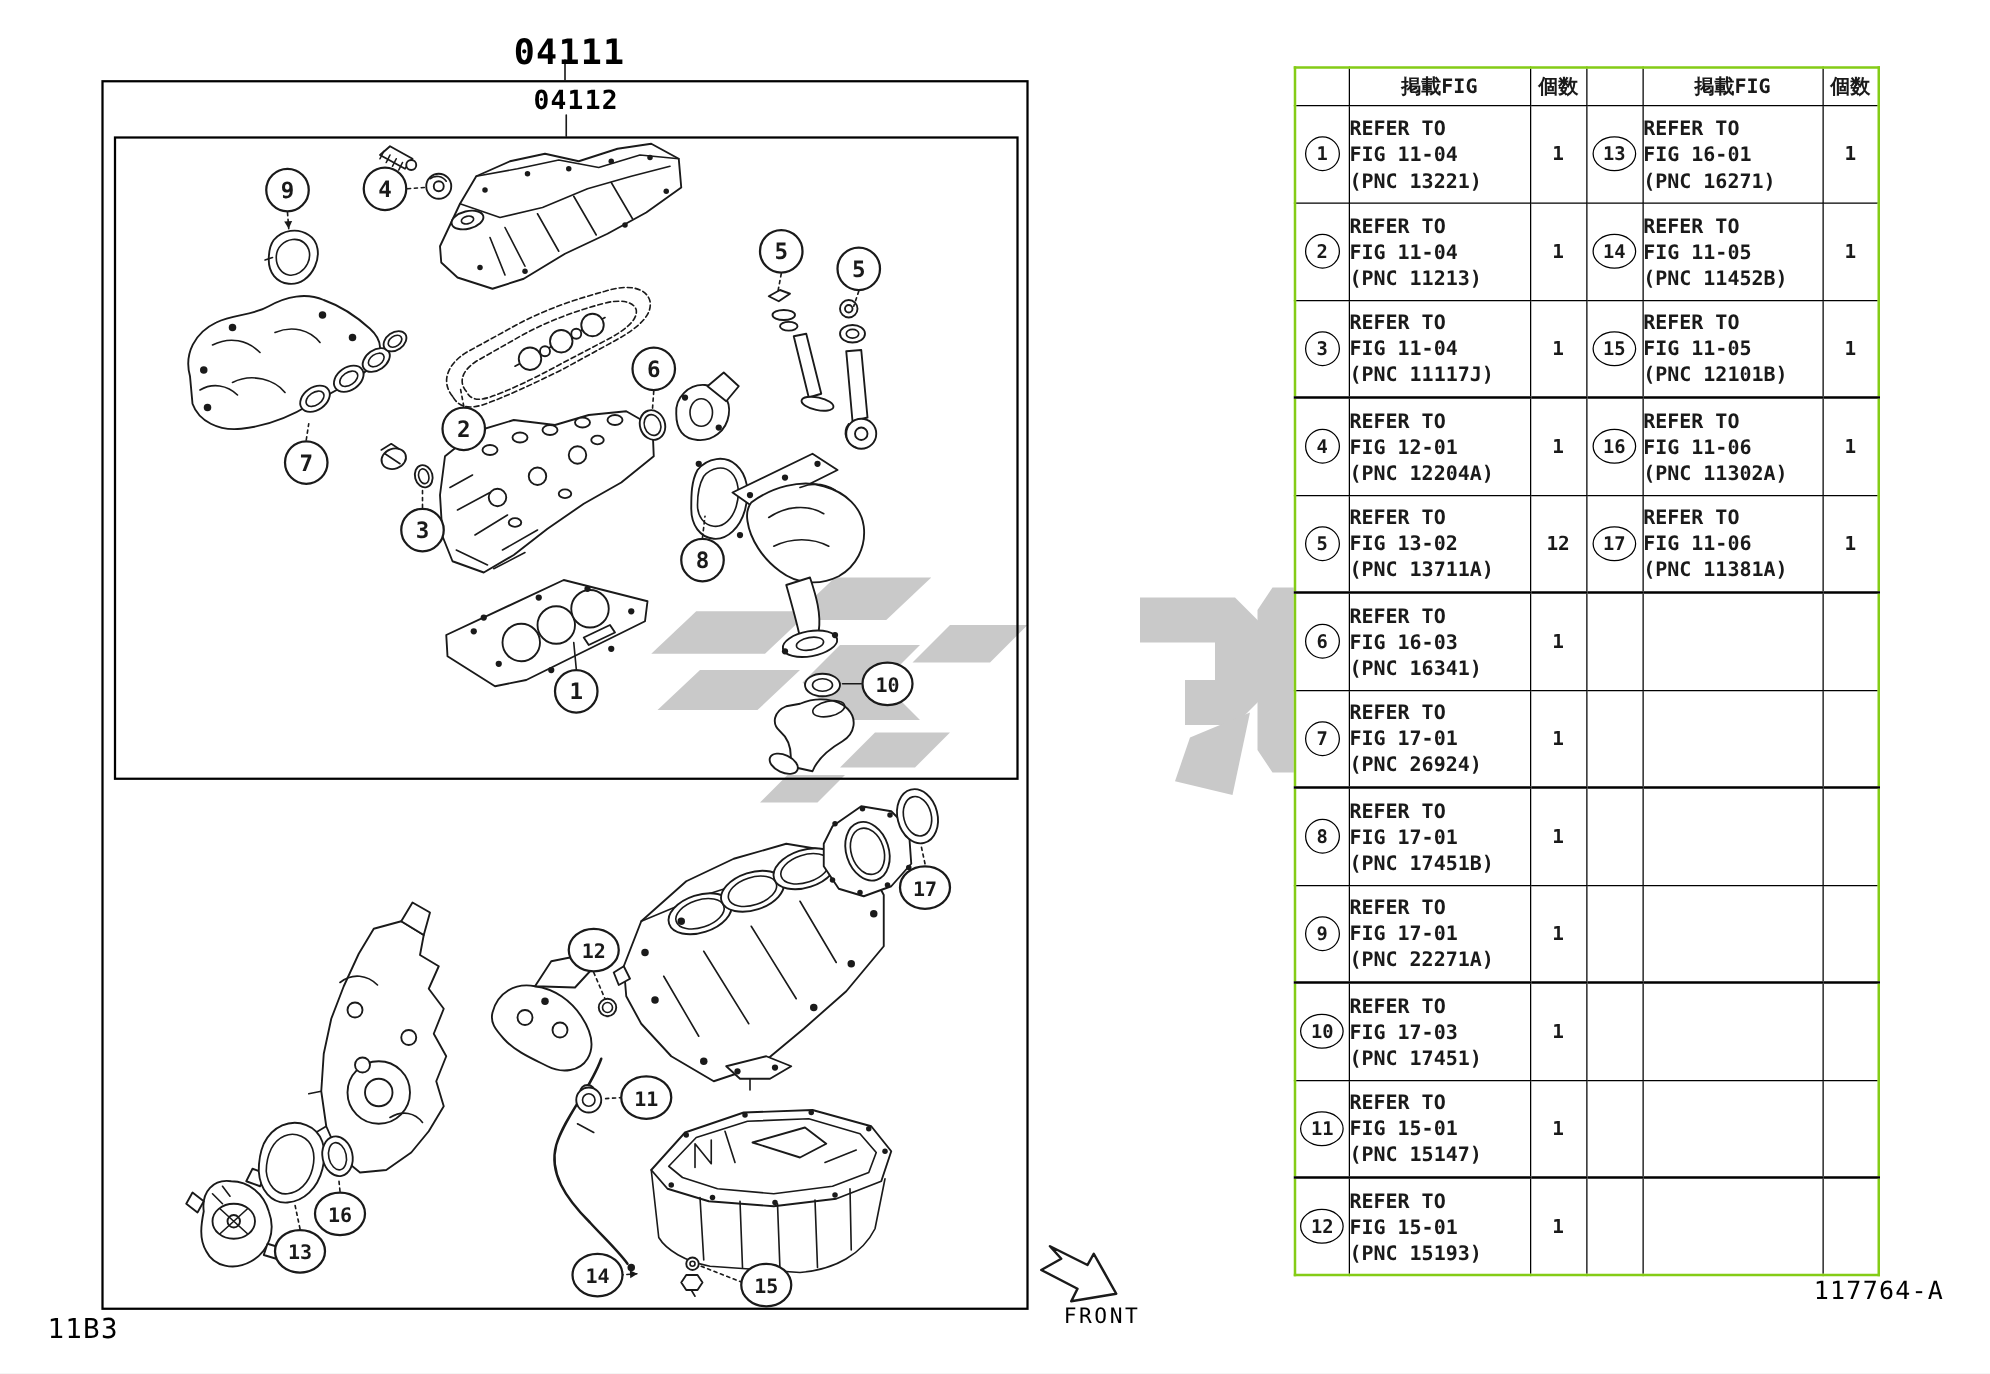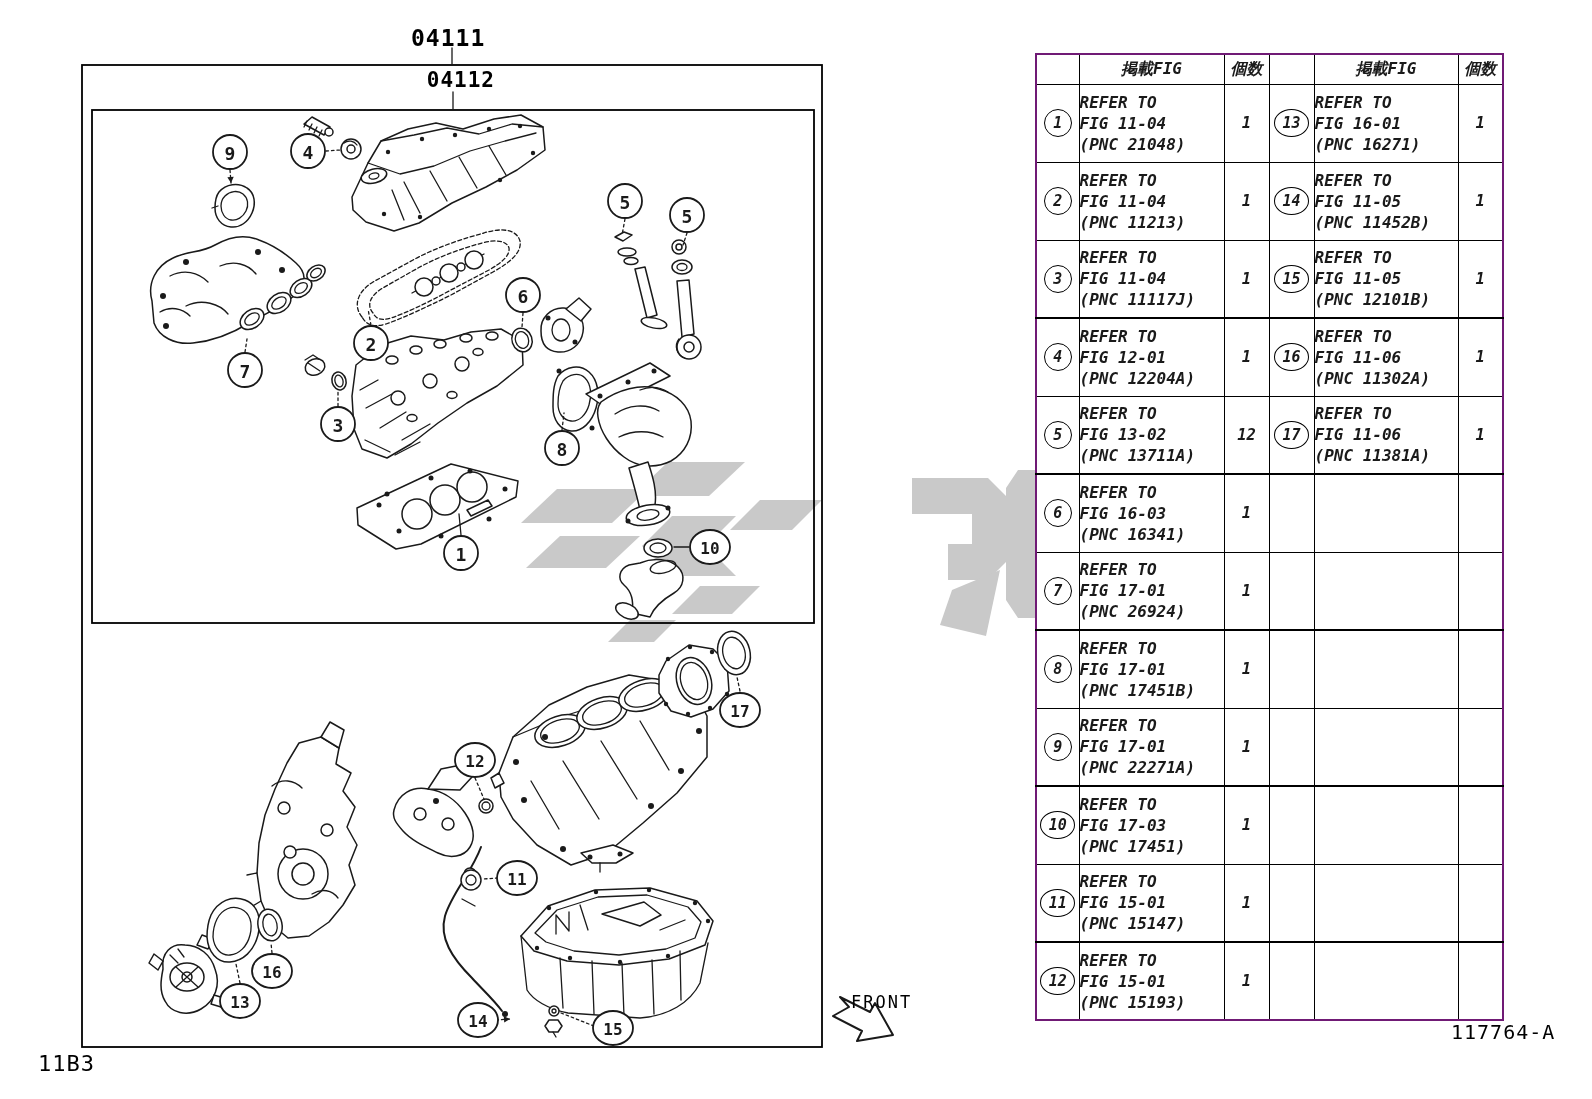--- a/index.html
+++ b/index.html
@@ -3,33 +3,33 @@
 <meta charset="utf-8">
 <style>
   :root{ --line:#1a1a1a; --wm:#c9c9c9; --bg:#ffffff; }
   html,body{ margin:0; padding:0; background:#e8e8e8; }
   .page{ position:relative; width:1592px; height:1099px; background:var(--bg);
          font-family:"DejaVu Sans Mono","Liberation Mono",monospace; color:var(--line); overflow:hidden; }
   svg text{ font-family:"DejaVu Sans Mono","Liberation Mono",monospace; }
 
   
   .lbl{ position:absolute; color:#000; font-weight:bold; letter-spacing:1px; }
-  #lbl-outer{ left:411px; top:25px;  width:82px; text-align:left; font-size:23px; }
+  #lbl-outer{ left:411px; top:25px;  width:82px; text-align:left; font-size:28px; }
   #lbl-inner{ left:413px; top:68px;  width:82px; text-align:right; font-size:21px; }
   #lbl-sheet{ left:38px;  top:1051px; font-size:22px; font-weight:normal; }
-  #lbl-front{ left:851px; top:992px; font-size:17px; font-weight:normal; letter-spacing:2px; }
+  #lbl-front{ left:851px; top:1043px; font-size:17px; font-weight:normal; letter-spacing:2px; }
   #lbl-doc{   left:1451px; top:1020px; font-size:20px; font-weight:normal; }
 
   
   table.ref{ position:absolute; left:1035px; top:53px; border-collapse:collapse;
              table-layout:fixed; background:#fff; }
   table.ref col.c-no{ width:43px; } table.ref col.c-fig{ width:145px; }
   table.ref col.c-qty{ width:45px; } table.ref col.c-no2{ width:45px; }
   table.ref col.c-fig2{ width:144px; } table.ref col.c-qty2{ width:45px; }
-  table.ref{ border:2px solid #701a75;font-style:italic; }
+  table.ref{ border:2px solid #84cc16; }
   table.ref th, table.ref td{ border:1px solid #000; padding:0; vertical-align:middle; }
   table.ref thead tr{ height:30px; }
   table.ref tbody tr{ height:78px; }
   table.ref tbody tr.thick td{ border-top-width:2px; }
   th.hdr{ font-size:16px; font-weight:bold; text-align:center; }
   td.no-cell{ text-align:center; }
   td.fig-cell{ font-size:16px; font-weight:bold; line-height:21px; padding-left:12px; }
   td.qty-cell{ font-size:15.5px; font-weight:bold; text-align:center; }
   .badge{ display:inline-flex; align-items:center; justify-content:center;
           width:26px; height:26px; border:1.7px solid #000; border-radius:50%;
@@ -465,21 +465,21 @@
         <th class="hdr">掲載FIG</th>
         <th class="hdr">個数</th>
       </tr>
     </thead>
     <tbody id="table-body">
         <tr>
           <td class="no-cell"><span class="badge">1</span></td>
           <td class="fig-cell">
             <div>REFER TO</div>
             <div>FIG 11-04</div>
-            <div>(PNC 21048)</div>
+            <div>(PNC 13221)</div>
           </td>
           <td class="qty-cell">1</td>
           <td class="no-cell"><span class="badge wide">13</span></td>
           <td class="fig-cell">
             <div>REFER TO</div>
             <div>FIG 16-01</div>
             <div>(PNC 16271)</div>
           </td>
           <td class="qty-cell">1</td>
         </tr>

